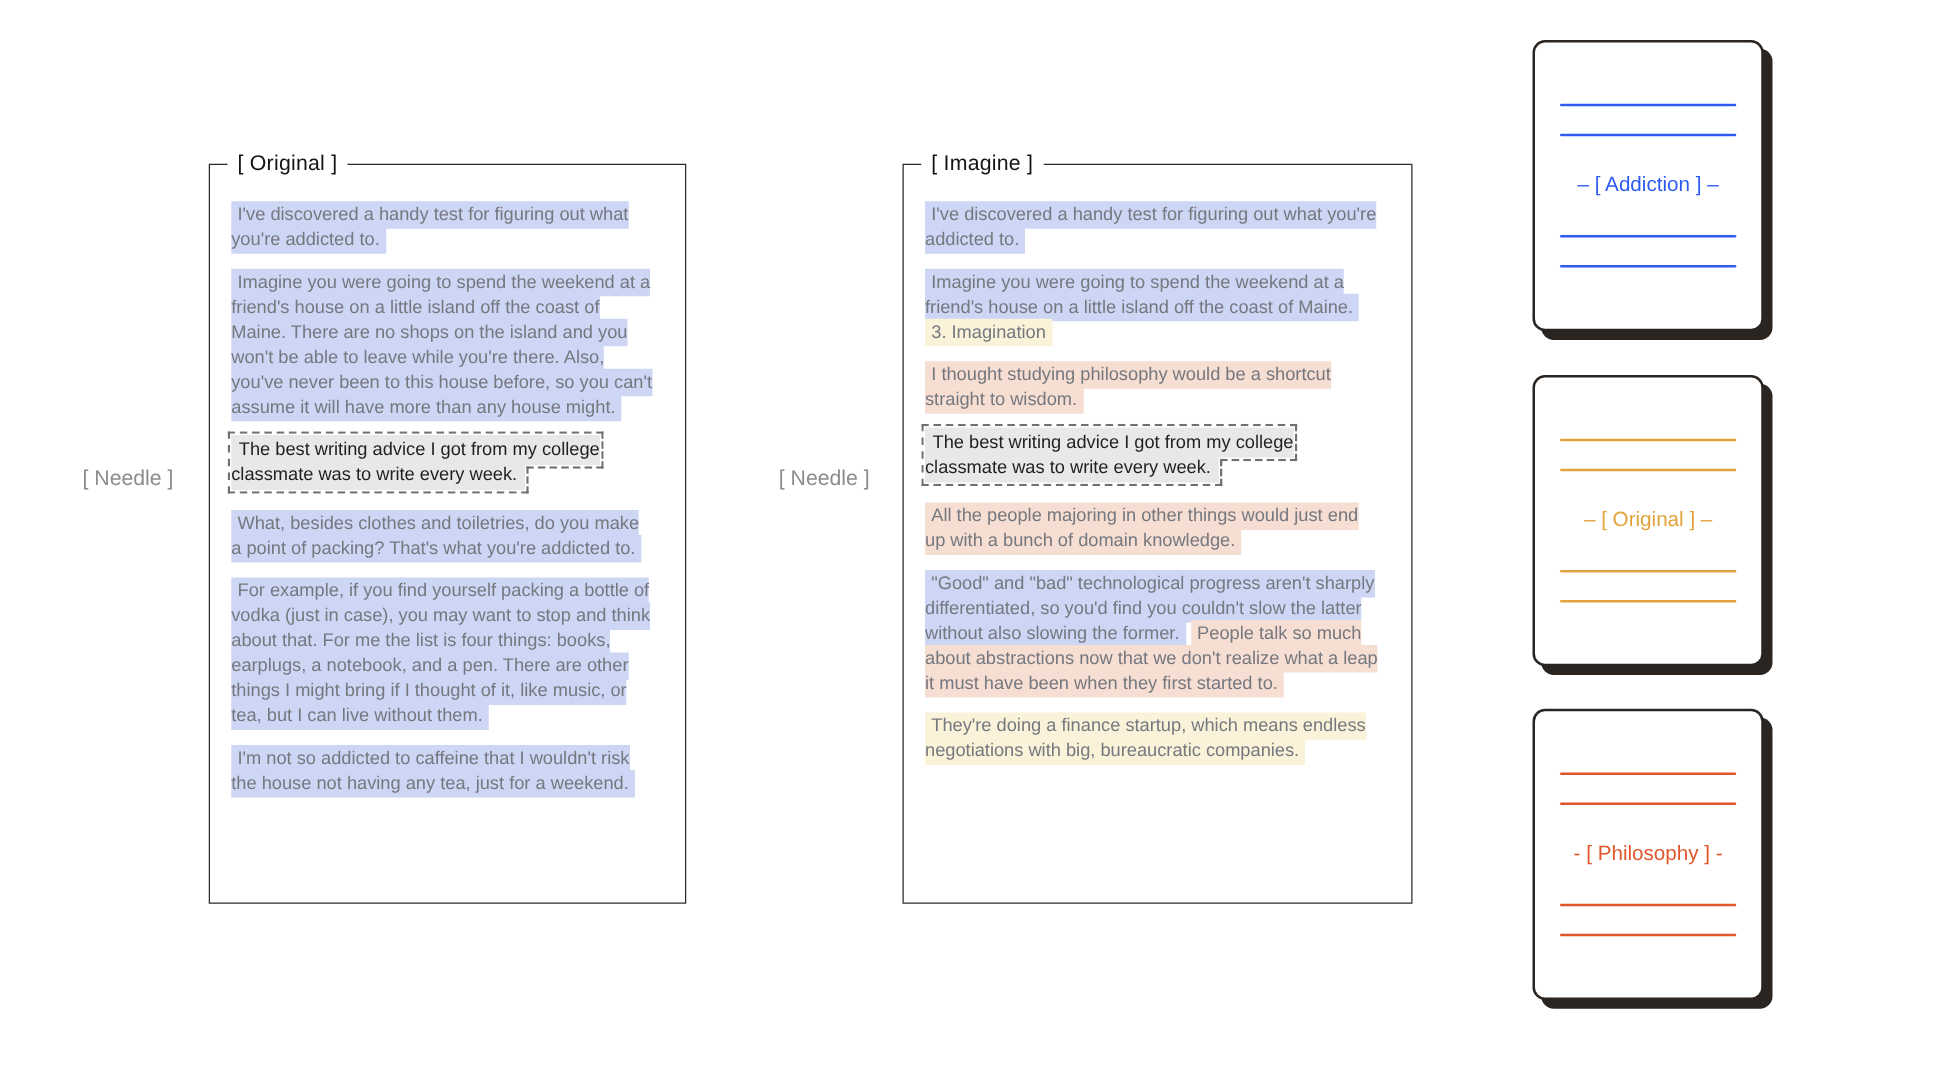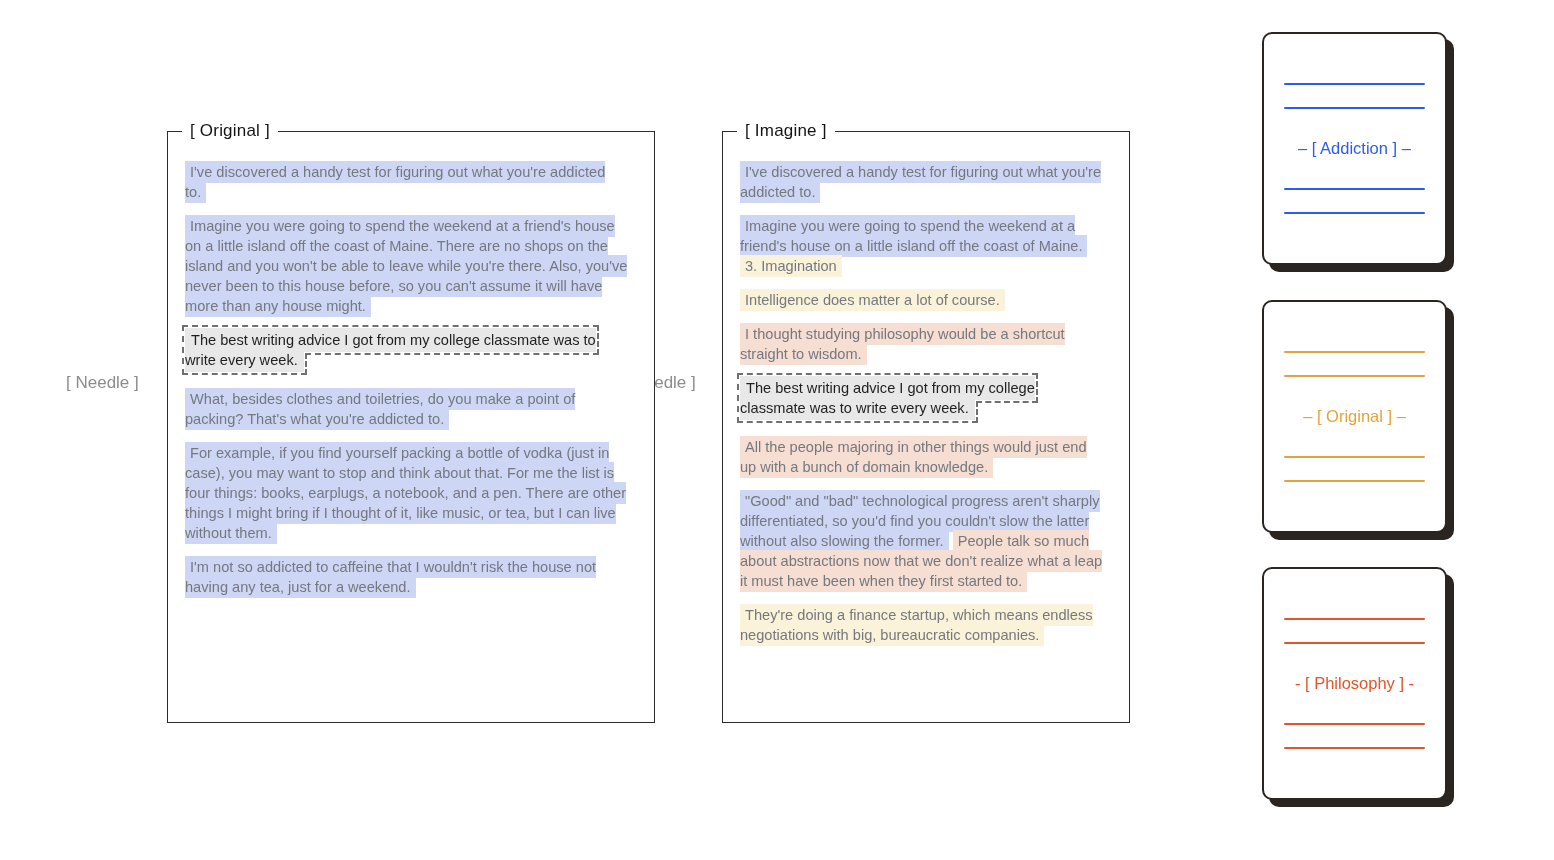--- a/index.html
+++ b/index.html
@@ -4,21 +4,21 @@
 <style>
   html,body { margin:0; padding:0; }
   body {
     width:1554px; height:860px; position:relative; background:#ffffff;
     font-family:"Liberation Sans", sans-serif;
     -webkit-font-smoothing:antialiased;
   }
 
   
   .panel {
-    position:absolute; top:131px; width:488px; height:592px;
+    position:absolute; top:131px; width:382px; height:592px;
     box-sizing:border-box; background:#fff;
     border:1.5px solid var(--panel_border);
     padding:30px 26px 0 17px;
   }
   #panel-original { left:167px; }
   #panel-shuffled { left:722px; width:408px; }
   .panel-title {
     position:absolute; top:-11px; left:14px;
     background:#fff; padding:0 8px;
     font-size:17px; color:#141414; letter-spacing:.2px;
@@ -37,21 +37,21 @@
   .para.has-needle { margin:9px 0 19px 0; }
 
   .needle-label {
     position:absolute; top:373px; font-size:17px; color:#8c8c8c; white-space:nowrap;
   }
   #needle-label-original { left:66px; }
   #needle-label-shuffled { left:623px; }
 
   
   .card {
-    position:absolute; left:1262px; width:185px; height:233px; box-sizing:border-box;
+    position:absolute; left:1226px; width:185px; height:233px; box-sizing:border-box;
     background:#fff; border:2.5px solid var(--card_border); border-radius:10px;
     box-shadow:7px 7px 0 var(--card_border);
     display:flex; flex-direction:column; align-items:center; justify-content:center;
     gap:22px;
   }
   #card-addiction  { top:32px;  }
   #card-founders   { top:300px; }
   #card-philosophy { top:567px; }
   .card-line { width:141px; height:2px; background:var(--c); border-radius:1px; }
   .card-label { color:var(--c); font-size:16.5px; margin:8px 0; white-space:nowrap; }
@@ -72,21 +72,20 @@
       <p class="para"><span class="seg seg-addiction">For example, if you find yourself packing a bottle of vodka (just in case), you may want to stop and think about that. For me the list is four things: books, earplugs, a notebook, and a pen. There are other things I might bring if I thought of it, like music, or tea, but I can live without them.</span></p>
       <p class="para"><span class="seg seg-addiction">I'm not so addicted to caffeine that I wouldn't risk the house not having any tea, just for a weekend.</span></p>
     </div>
 </div>
 
 <div class="panel" id="panel-shuffled">
   <div class="panel-title">[ Imagine ]</div>
   <div class="panel-body">
       <p class="para"><span class="seg seg-addiction">I've discovered a handy test for figuring out what you're addicted to.</span></p>
       <p class="para"><span class="seg seg-addiction">Imagine you were going to spend the weekend at a friend's house on a little island off the coast of Maine.</span> <span class="seg seg-founders">3. Imagination</span></p>
-      <p class="para"><span class="seg seg-founders">Intelligence does matter a lot of course.</span></p>
       <p class="para"><span class="seg seg-philosophy">I thought studying philosophy would be a shortcut straight to wisdom.</span></p>
       <p class="para has-needle"><span class="seg seg-needle">The best writing advice I got from my college classmate was to write every week.</span></p>
       <p class="para"><span class="seg seg-philosophy">All the people majoring in other things would just end up with a bunch of domain knowledge.</span></p>
       <p class="para"><span class="seg seg-addiction">"Good" and "bad" technological progress aren't sharply differentiated, so you'd find you couldn't slow the latter without also slowing the former.</span> <span class="seg seg-philosophy">People talk so much about abstractions now that we don't realize what a leap it must have been when they first started to.</span></p>
       <p class="para"><span class="seg seg-founders">They're doing a finance startup, which means endless negotiations with big, bureaucratic companies.</span></p>
     </div>
 </div>
 
 <div class="card" id="card-addiction" style="--c: #2e5bef;">
   <div class="card-line"></div>

